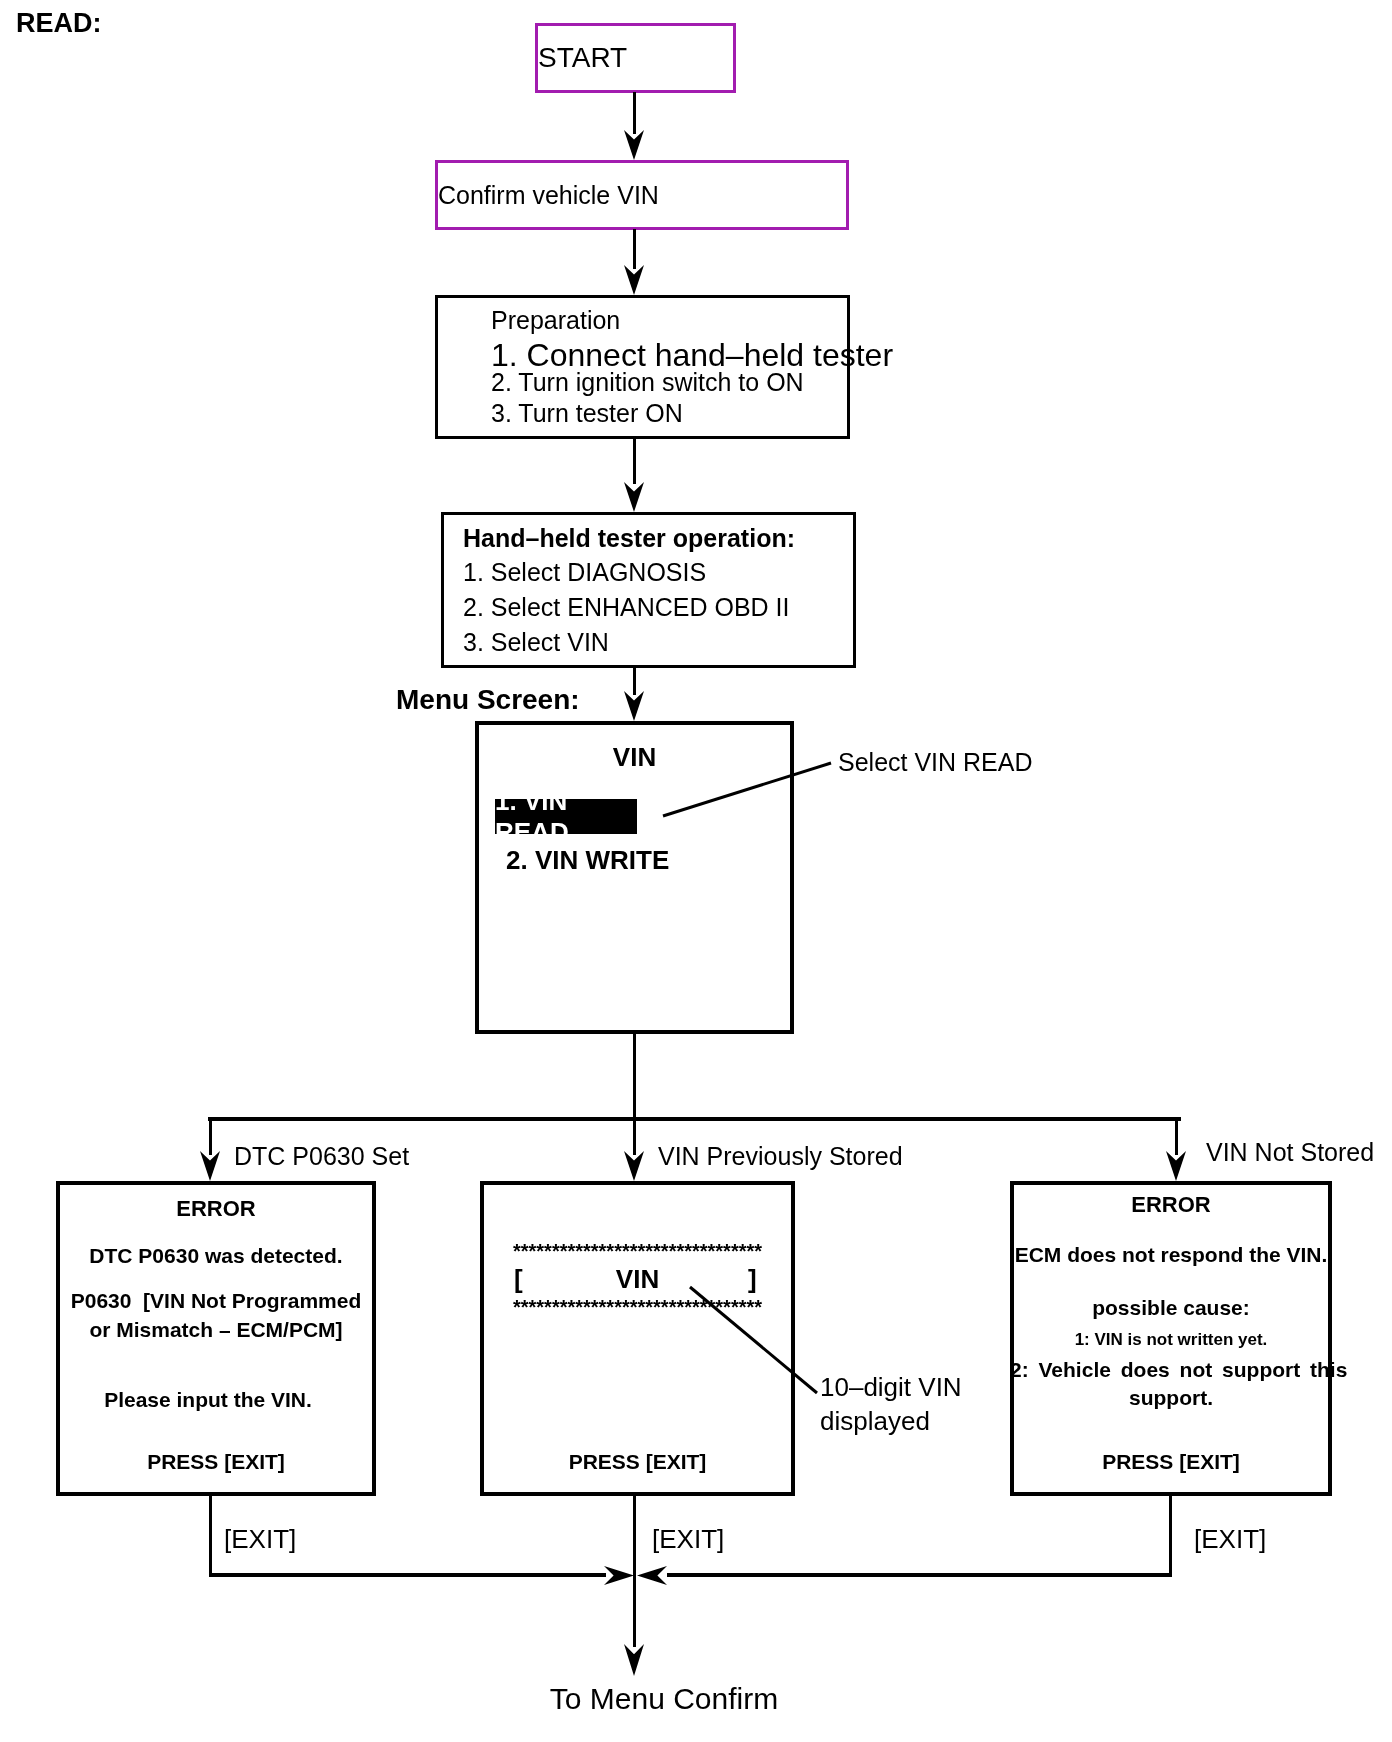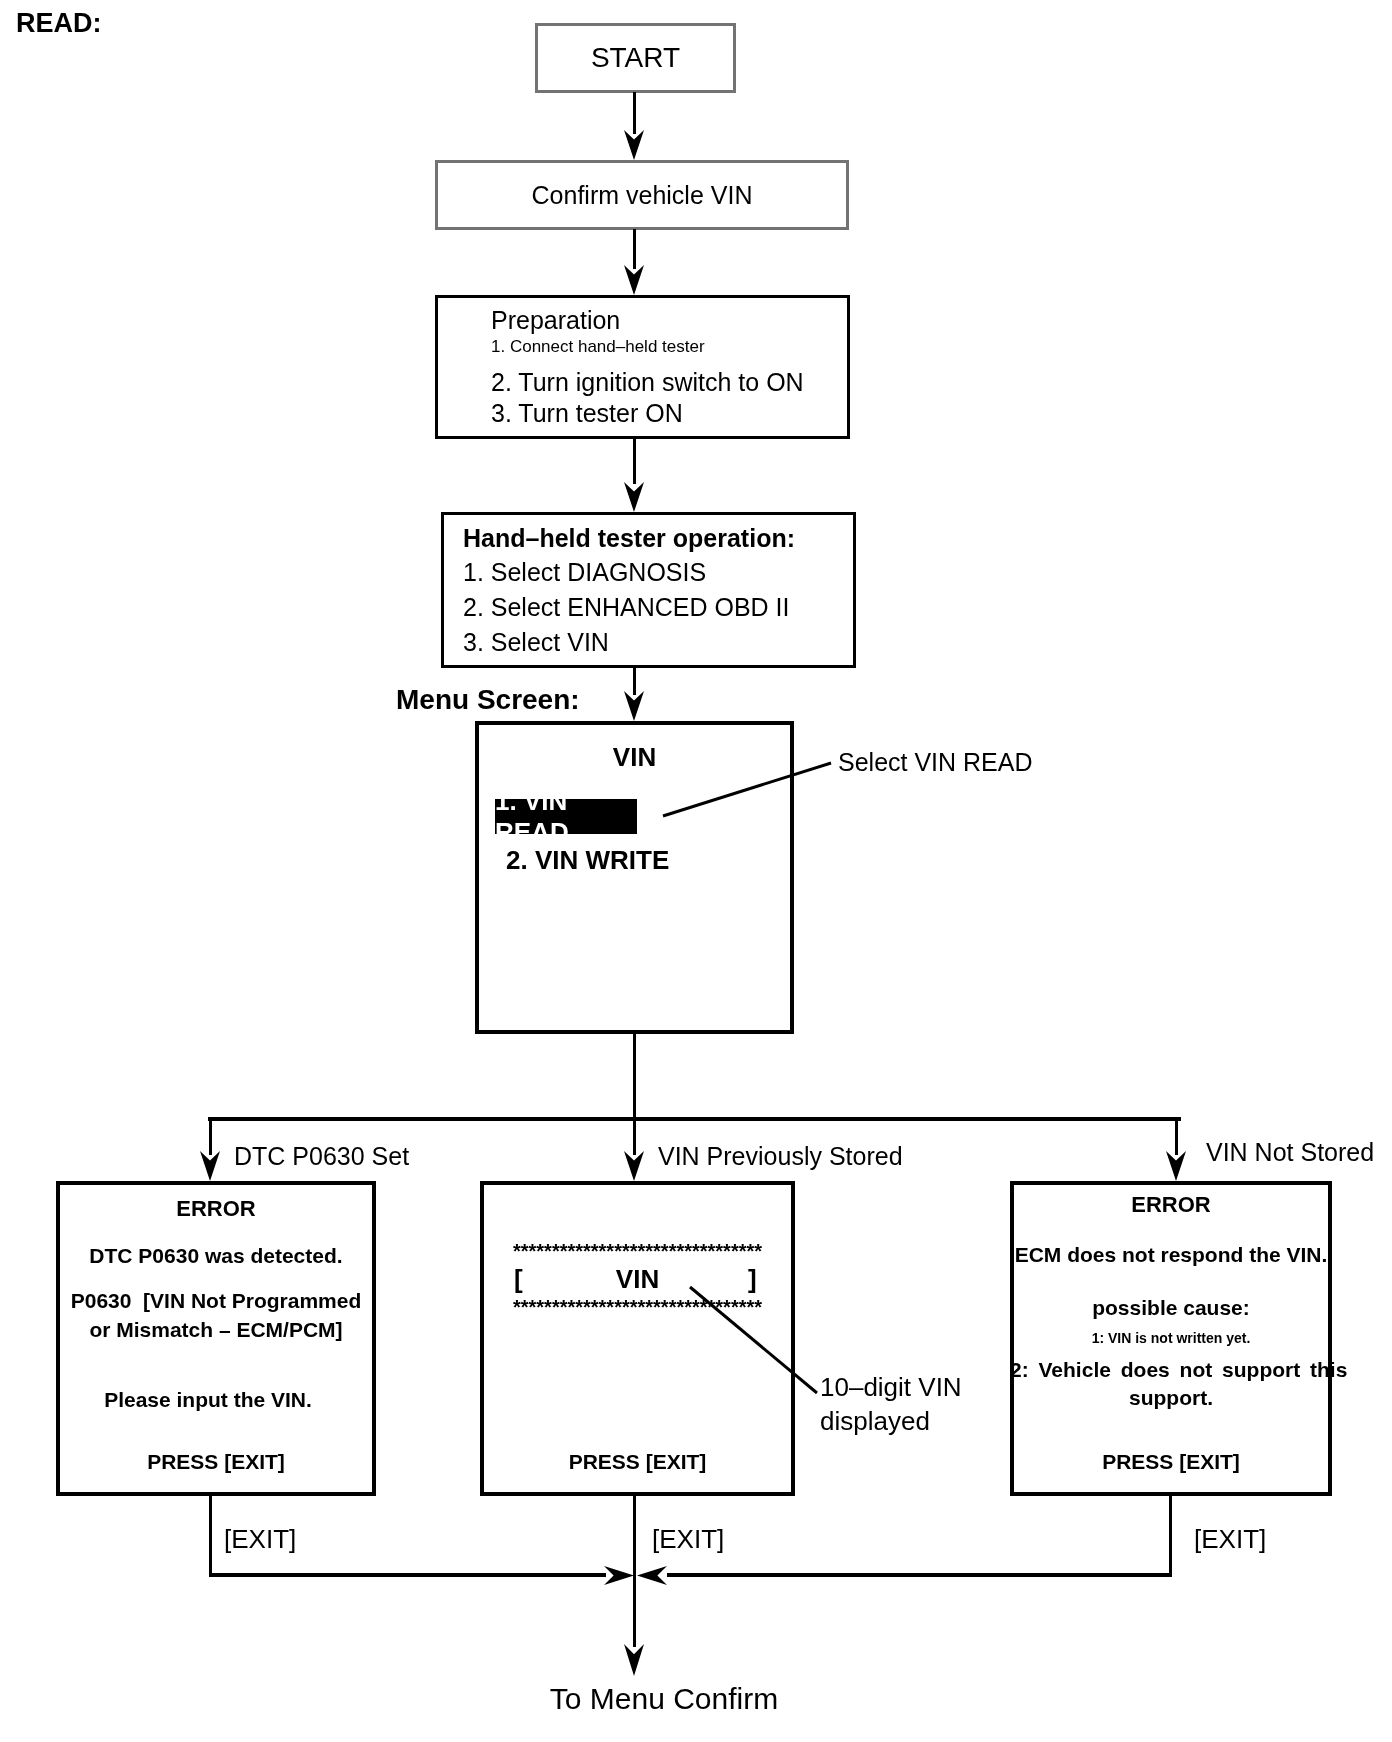--- a/index.html
+++ b/index.html
@@ -1,19 +1,19 @@
 <!DOCTYPE html>
 <html><head>
 <meta charset="utf-8">
 <style>
   *{box-sizing:border-box;margin:0;padding:0}
   body{background:#ffffff}
   #canvas{position:relative;width:1392px;height:1742px;background:#fff;color:#000;
           font-family:"Liberation Sans","DejaVu Sans",sans-serif;overflow:hidden}
-  .box{position:absolute;border:3px solid #737373;background:#fff;display:flex;align-items:center;justify-content:center}
+  .box{position:absolute;border:3px solid #a21caf;background:#fff;display:flex;align-items:center;justify-content:flex-start}
   .tkbox{position:absolute;border:4px solid #000;background:#fff}
   .ln{position:absolute;background:#000}
   .txt{position:absolute;white-space:pre;color:#000}
   .ctr{text-align:center}
   .b{font-weight:700}
   .dart-d{position:absolute;width:20px;height:30px;background:#000;clip-path:polygon(0 0,50% 32%,100% 0,50% 100%)}
   .dart-r{position:absolute;width:30px;height:19px;background:#000;clip-path:polygon(0 0,32% 50%,0 100%,100% 50%)}
   .dart-l{position:absolute;width:30px;height:19px;background:#000;clip-path:polygon(100% 0,68% 50%,100% 100%,0 50%)}
   .hl{position:absolute;background:#000;color:#fff;display:flex;align-items:center;justify-content:center}
   svg.overlay{position:absolute;left:0;top:0;pointer-events:none}
@@ -34,21 +34,21 @@
 
   <div class="box" style="left:435px;top:160px;width:414px;height:70px">
     <span style="font-size:25px">Confirm vehicle VIN</span>
   </div>
 
   <div class="ln" style="left:633px;top:229px;width:3px;height:40px"></div>
   <div class="dart-d" style="left:624px;top:265px"></div>
 
   <div class="tkbox" style="left:435px;top:295px;width:415px;height:144px;border-width:3px"></div>
   <div class="txt" style="left:491px;top:306px;font-size:25px">Preparation</div>
-  <div class="txt" style="left:491px;top:337px;font-size:17px">1. Connect hand–held tester</div>
+  <div class="txt" style="left:491px;top:337px;font-size:32px">1. Connect hand–held tester</div>
   <div class="txt" style="left:491px;top:368px;font-size:25px">2. Turn ignition switch to ON</div>
   <div class="txt" style="left:491px;top:399px;font-size:25px">3. Turn tester ON</div>
 
   <div class="ln" style="left:633px;top:438px;width:3px;height:46px"></div>
   <div class="dart-d" style="left:624px;top:482px"></div>
 
   <div class="tkbox" style="left:441px;top:512px;width:415px;height:156px;border-width:3px"></div>
   <div class="txt b" style="left:463px;top:524px;font-size:25px">Hand–held tester operation:</div>
   <div class="txt" style="left:463px;top:558px;font-size:25px">1. Select DIAGNOSIS</div>
   <div class="txt" style="left:463px;top:593px;font-size:25px">2. Select ENHANCED OBD II</div>
@@ -97,21 +97,21 @@
   <div class="txt b ctr" style="left:480px;top:1296px;width:315px;font-size:20px">********************************</div>
   <div class="txt b ctr" style="left:480px;top:1450px;width:315px;font-size:21px">PRESS [EXIT]</div>
 
   <div class="txt" style="left:820px;top:1372px;font-size:26px">10–digit VIN</div>
   <div class="txt" style="left:820px;top:1406px;font-size:26px">displayed</div>
 
   <div class="tkbox" style="left:1010px;top:1181px;width:322px;height:315px"></div>
   <div class="txt b ctr" style="left:1010px;top:1192px;width:322px;font-size:22px">ERROR</div>
   <div class="txt b ctr" style="left:1010px;top:1243px;width:322px;font-size:21px">ECM does not respond the VIN.</div>
   <div class="txt b ctr" style="left:1010px;top:1296px;width:322px;font-size:21px">possible cause:</div>
-  <div class="txt b ctr" style="left:1010px;top:1330px;width:322px;font-size:14px">1: VIN is not written yet.</div>
+  <div class="txt b ctr" style="left:1010px;top:1330px;width:322px;font-size:17px">1: VIN is not written yet.</div>
   <div class="txt b ctr" style="left:1010px;top:1358px;width:322px;font-size:21px;word-spacing:4px">2: Vehicle does not support this</div>
   <div class="txt b ctr" style="left:1010px;top:1386px;width:322px;font-size:21px">support.</div>
   <div class="txt b ctr" style="left:1010px;top:1450px;width:322px;font-size:21px">PRESS [EXIT]</div>
 
   <div class="ln" style="left:209px;top:1495px;width:3px;height:82px"></div>
   <div class="ln" style="left:209px;top:1573px;width:397px;height:4px"></div>
   <div class="dart-r" style="left:604px;top:1566px"></div>
   <div class="txt" style="left:224px;top:1524px;font-size:26px">[EXIT]</div>
 
   <div class="ln" style="left:1169px;top:1495px;width:3px;height:82px"></div>

